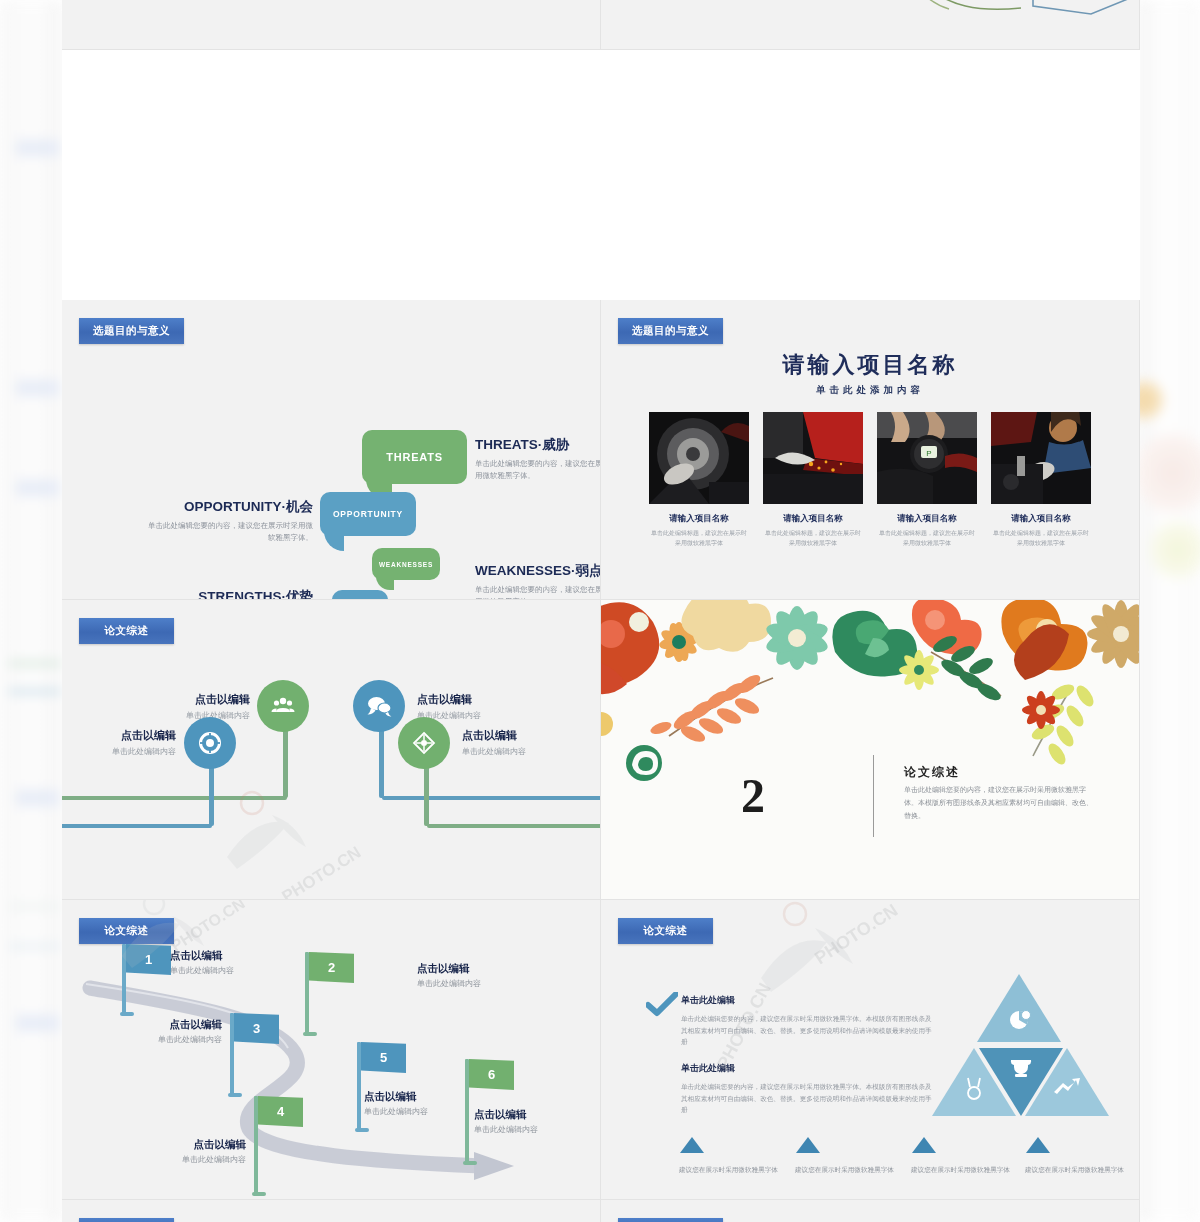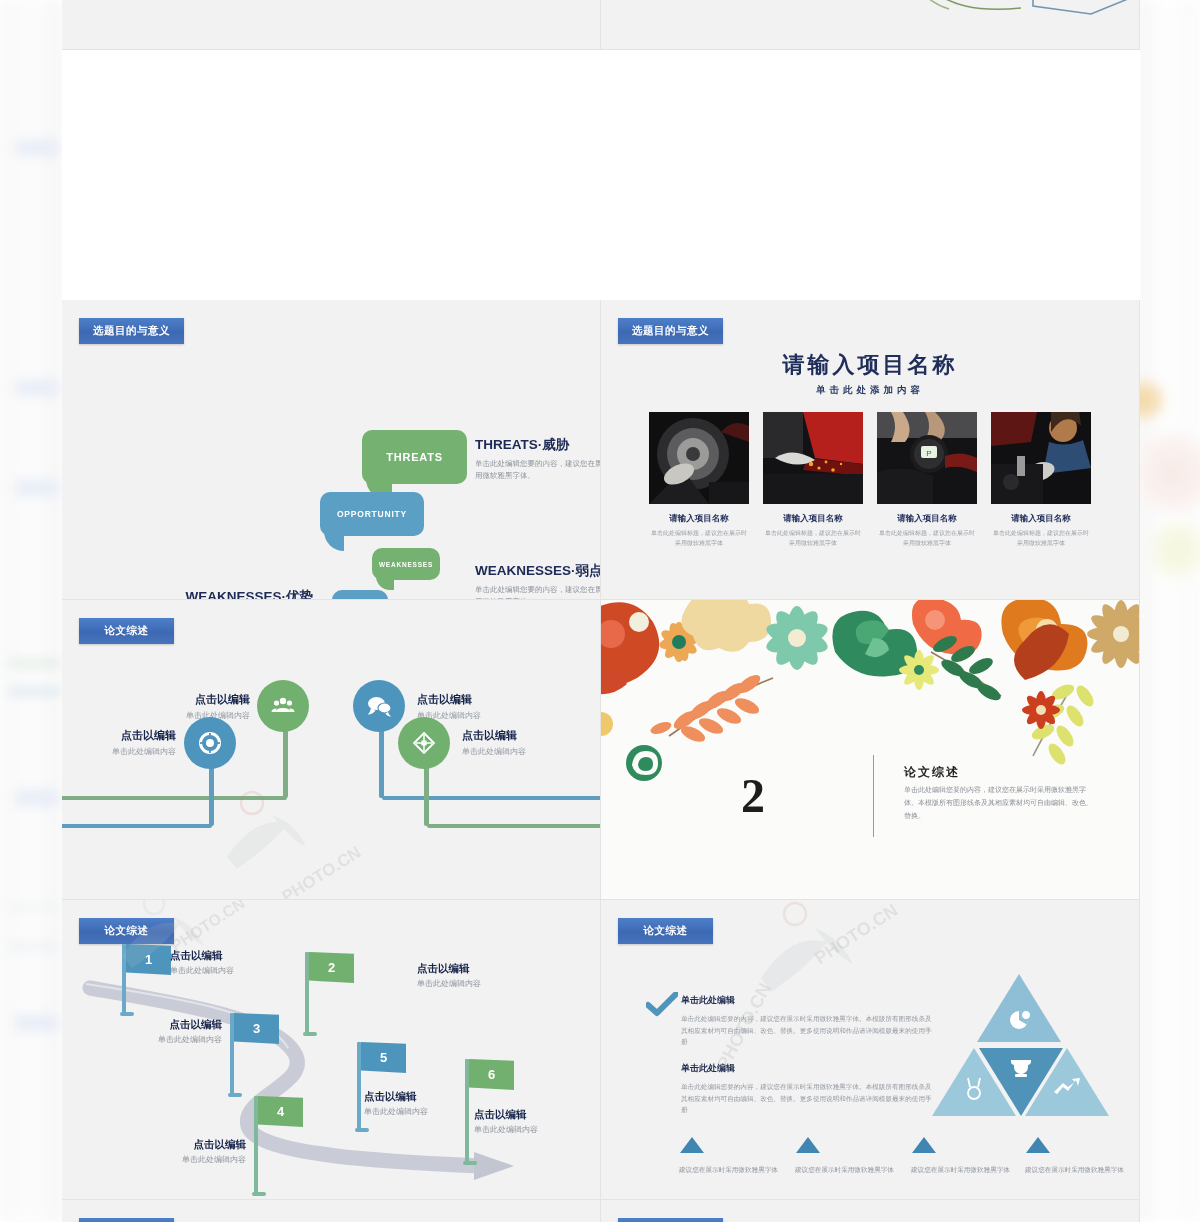--- a/index.html
+++ b/index.html
@@ -190,21 +190,21 @@
       <div class="badge">选题目的与意义</div>
 
       <div class="swot-wrap">
 
         <div class="bub" style="left:300px;top:130px;width:105px;height:54px;background:#75b271;font-size:11px;">
           <span class="shadowtail"></span>
           <span>THREATS</span>
           <span class="tail" style="background:#75b271;"></span>
         </div>
 
-        <div class="bub" style="left:258px;top:192px;width:104px;height:44px;background:#5ba0c4;font-size:8.5px;">
+        <div class="bub" style="left:258px;top:192px;width:96px;height:44px;background:#5ba0c4;font-size:8.5px;">
           <span class="shadowtail" style="background:#3a7fa3;width:26px;height:20px;right:auto;left:2px;border-radius:0 0 0 22px;"></span>
           <span>OPPORTUNITY</span>
           <span class="tail" style="background:#5ba0c4;width:20px;height:20px;"></span>
         </div>
 
         <div class="bub" style="left:310px;top:248px;width:68px;height:32px;background:#75b271;font-size:6.5px;">
           <span class="shadowtail" style="width:24px;height:18px;"></span>
           <span>WEAKNESSES</span>
           <span class="tail" style="background:#75b271;width:18px;height:14px;bottom:-10px;"></span>
         </div>
@@ -212,28 +212,32 @@
         <div class="bub" style="left:270px;top:290px;width:56px;height:30px;background:#5ba0c4;font-size:6.5px;">
           
           
         </div>
 
         <div class="swot-txt" style="left:413px;top:136px;">
           <div class="t">THREATS·威胁</div>
           <div class="d" style="width:150px;">单击此处编辑您要的内容，建议您在展示时采用微软雅黑字体。</div>
         </div>
 
+        <div class="swot-txt" style="left:86px;top:198px;text-align:right;width:165px;">
+          <div class="t">OPPORTUNITY·机会</div>
+          <div class="d">单击此处编辑您要的内容，建议您在展示时采用微软雅黑字体。</div>
+        </div>
 
         <div class="swot-txt" style="left:413px;top:262px;">
           <div class="t">WEAKNESSES·弱点</div>
           <div class="d" style="width:150px;">单击此处编辑您要的内容，建议您在展示时采用微软雅黑字体。</div>
         </div>
 
         <div class="swot-txt" style="left:86px;top:288px;text-align:right;width:165px;">
-          <div class="t">WEAKNESSES·优势</div>
+          <div class="t">STRENGTHS·优势</div>
 
         </div>
       </div>
     </div>
 
     <div class="slide">
       <div class="badge">选题目的与意义</div>
       <div class="proj-title">请输入项目名称</div>
       <div class="proj-sub">单击此处添加内容</div>
 

